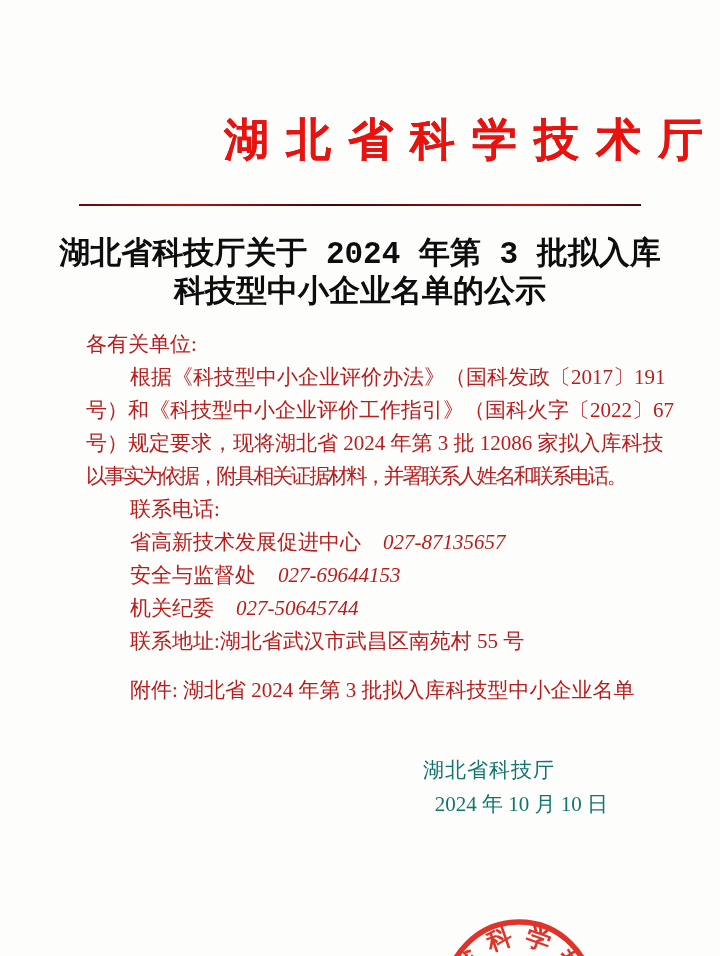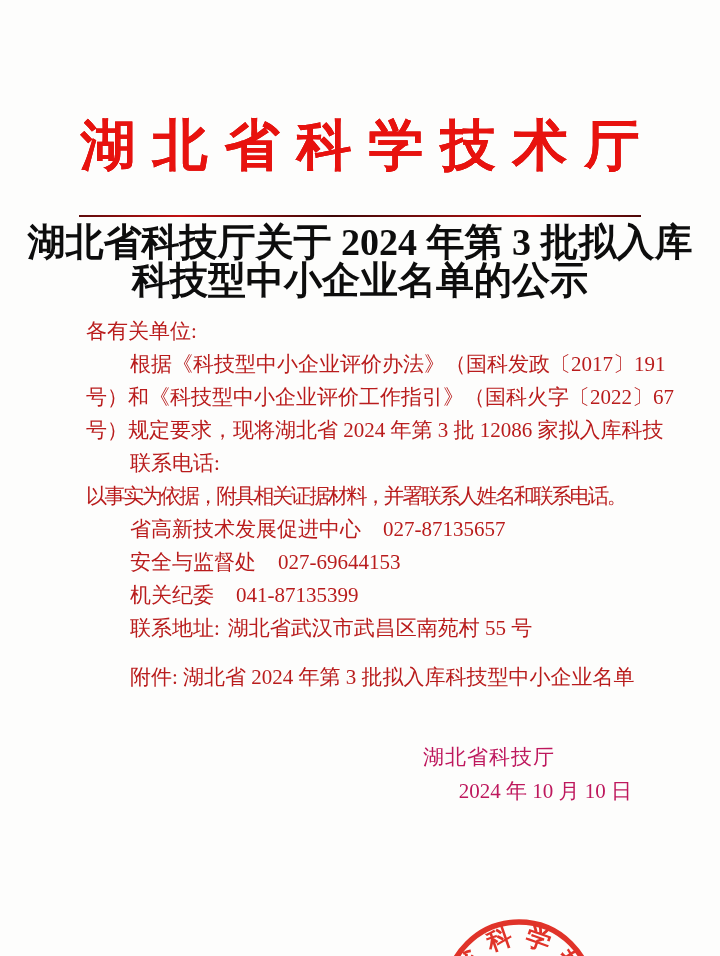--- a/index.html
+++ b/index.html
@@ -9,64 +9,65 @@
     font-family:"Liberation Serif","DejaVu Serif",serif;
     position:relative;
     overflow:hidden;
     color:#1b1b1b;
   }
   .page{position:relative;width:720px;height:956px;}
 
   
   .letterhead{
     margin-top:116px;
-    text-align:center;
-    font-size:55px;
+    text-align:right;
+    font-size:45px;
     font-weight:bold;
     color:#e8120e;
     letter-spacing:17px;
     line-height:1.1;
     text-indent:17px; 
     text-shadow:0 0 0.5px #c00;
   }
   .rule{
     width:562px;
     height:2px;
     margin:38px auto 0 auto;
     background:linear-gradient(90deg,#5e0b0b 0%,#c41212 18%,#3c0606 45%,#7a0d0d 62%,#c41212 80%,#4a0707 100%);
   }
 
   
   .doc-title{
-    margin-top:6px;
+    margin-top:30px;
     text-align:center;
     font-weight:bold;
-    font-size:38px;
+    font-size:31px;
     line-height:38px;
     color:#0d0d0d;
+    font-family:Liberation Mono, monospace;
   }
 
   
   .body-text{
     margin:16px 72px 0 86px;
     font-size:21px;
     line-height:33px;
     color:#b91c1c;
   }
   .line{white-space:nowrap;}
   .indent{text-indent:44px;}
   .squeeze{letter-spacing:-2.4px;}
   .attachment-line{margin-top:16px;white-space:nowrap;text-indent:44px;}
-  .phone{margin-left:22px;}
-  .addr{margin-left:8px;}
+  .phone{margin-left:22px;font-style:italic;}
+  .addr{}
 
   
-  .signature{margin-top:46px;font-size:21px;line-height:34px;color:#be185d;}
+  .signature{margin-top:46px;font-size:21px;line-height:34px;color:#0f766e;}
   .sig-agency{text-align:right;margin-right:165px;letter-spacing:1px;}
-  .sig-date{text-align:right;margin-right:88px;}
+  .sig-date{text-align:right;margin-right:112px;}
 
   
   .seal{
     position:absolute;
     left:434px;
     top:794px;
     width:170px;
     height:170px;
     mix-blend-mode:multiply;
     opacity:.93;
@@ -91,32 +92,32 @@
     <div>科技型中小企业名单的公示</div>
   </div>
 
   <div class="body-text">
     <div class="line">各有关单位:</div>
 
     <div class="line indent">根据《科技型中小企业评价办法》（国科发政〔2017〕191</div>
     <div class="line">号）和《科技型中小企业评价工作指引》（国科火字〔2022〕67</div>
     <div class="line">号）规定要求，现将湖北省 2024 年第 3 批 12086 家拟入库科技</div>
 
+    <div class="line squeeze">以事实为依据，附具相关证据材料，并署联系人姓名和联系电话。</div>
+
     <div class="line indent">联系电话:</div>
-
-    <div class="line squeeze">以事实为依据，附具相关证据材料，并署联系人姓名和联系电话。</div>
 
     <div class="line indent">
       <span>省高新技术发展促进中心</span><span class="phone">027-87135657</span>
     </div>
     <div class="line indent">
       <span>安全与监督处</span><span class="phone">027-69644153</span>
     </div>
     <div class="line indent">
-      <span>机关纪委</span><span class="phone">041-87135399</span>
+      <span>机关纪委</span><span class="phone">027-50645744</span>
     </div>
 
     <div class="line indent">
       <span>联系地址:</span><span class="addr">湖北省武汉市武昌区南苑村 55 号</span>
     </div>
 
     <div class="attachment-line">
       <span>附件:</span>
       <span>湖北省 2024 年第 3 批拟入库科技型中小企业名单</span>
     </div>

